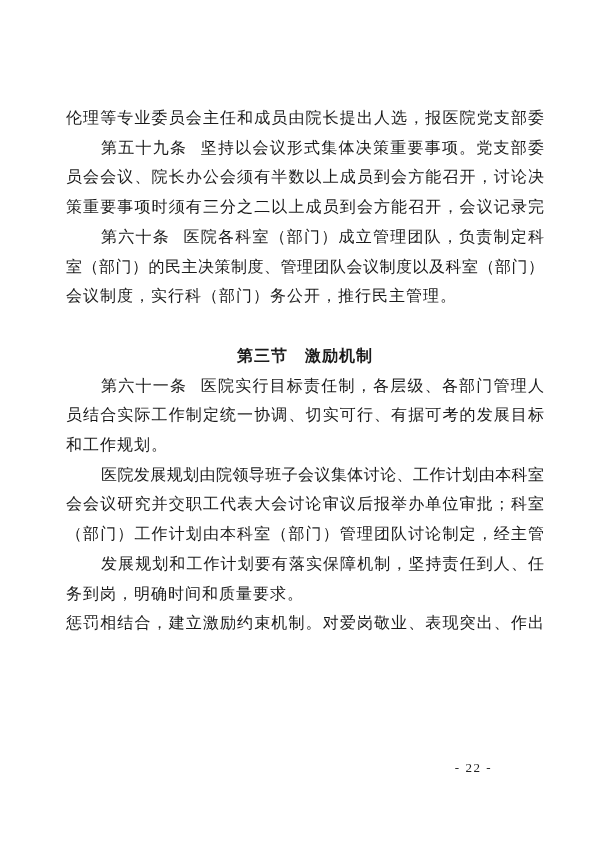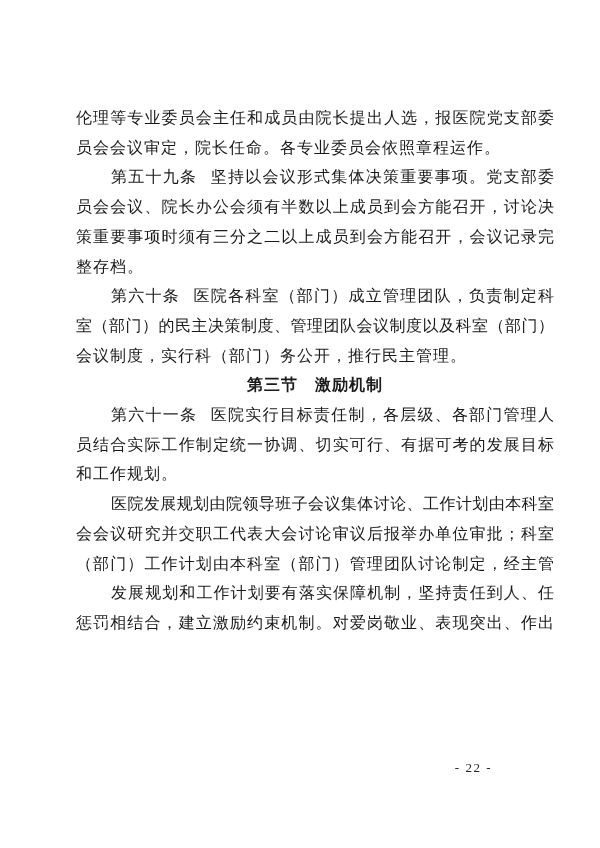--- a/index.html
+++ b/index.html
@@ -8,21 +8,21 @@
     position: relative;
     width: 600px;
     height: 848px;
     background: #ffffff;
     overflow: hidden;
     font-family: "Liberation Serif", "DejaVu Serif", serif;
     color: #1a1a1a;
   }
   .doc-body {
     position: absolute;
-    left: 76px;
+    left: 66px;
     top: 103px;
     width: 478px;
     font-size: 16px;
     line-height: 29.7px;
   }
   .line {
     white-space: nowrap;
     text-align: left;
     letter-spacing: 1px;
   }
@@ -31,53 +31,53 @@
     text-align: justify;
     text-align-last: justify;
     letter-spacing: 0;
   }
   .line.indent { text-indent: 35px; }
   .bold-prefix {
     font-weight: 400;
     margin-right: 0.85em;
   }
   .heading {
+    margin-top: 30px;
     text-align: center;
     font-weight: 700;
     letter-spacing: 1px;
   }
   .footer {
     position: absolute;
     top: 760px;
     right: 108px;
     font-size: 13px;
     letter-spacing: 1.5px;
     color: #222222;
   }
 </style>
 </head>
 <body>
 
 <div class="page">
   <div class="doc-body" id="doc-body">
       <div class="line fill">伦理等专业委员会主任和成员由院长提出人选，报医院党支部委</div>
-      <div class="line">员会会议审定，院长任命。各专业委员会依照章程运作。</div>
       <div class="line fill indent"><span class="bold-prefix">第五十九条</span><span>坚持以会议形式集体决策重要事项。党支部委</span></div>
       <div class="line fill">员会会议、院长办公会须有半数以上成员到会方能召开，讨论决</div>
       <div class="line fill">策重要事项时须有三分之二以上成员到会方能召开，会议记录完</div>
-      <div class="line">整存档。</div>
       <div class="line fill indent"><span class="bold-prefix">第六十条</span><span>医院各科室（部门）成立管理团队，负责制定科</span></div>
       <div class="line fill">室（部门）的民主决策制度、管理团队会议制度以及科室（部门）</div>
       <div class="line">会议制度，实行科（部门）务公开，推行民主管理。</div>
       <div class="line heading">第三节　激励机制</div>
       <div class="line fill indent"><span class="bold-prefix">第六十一条</span><span>医院实行目标责任制，各层级、各部门管理人</span></div>
       <div class="line fill">员结合实际工作制定统一协调、切实可行、有据可考的发展目标</div>
       <div class="line">和工作规划。</div>
       <div class="line fill indent">医院发展规划由院领导班子会议集体讨论、工作计划由本科室</div>
       <div class="line fill">会会议研究并交职工代表大会讨论审议后报举办单位审批；科室</div>
       <div class="line fill">（部门）工作计划由本科室（部门）管理团队讨论制定，经主管</div>
       <div class="line fill indent">发展规划和工作计划要有落实保障机制，坚持责任到人、任</div>
+      <div class="line">务到岗，明确时间和质量要求。</div>
       <div class="line fill">惩罚相结合，建立激励约束机制。对爱岗敬业、表现突出、作出</div>
     </div>
   <div class="footer">
     <span>- 22 -</span>
   </div>
 </div>
 
 </body></html>

